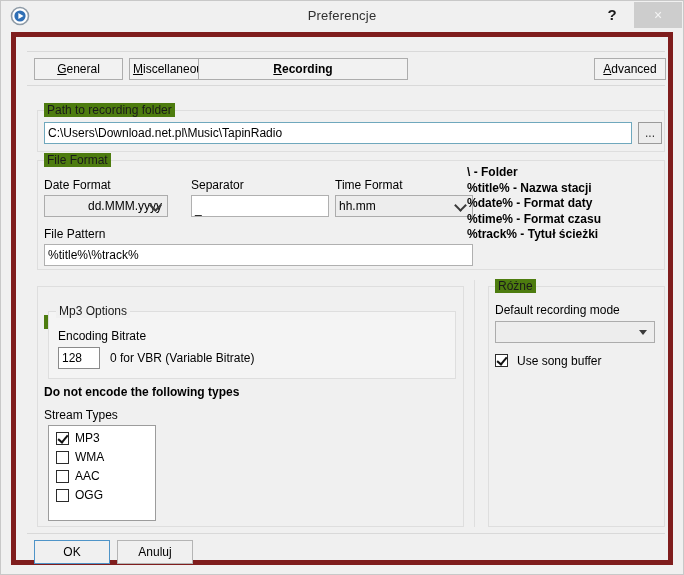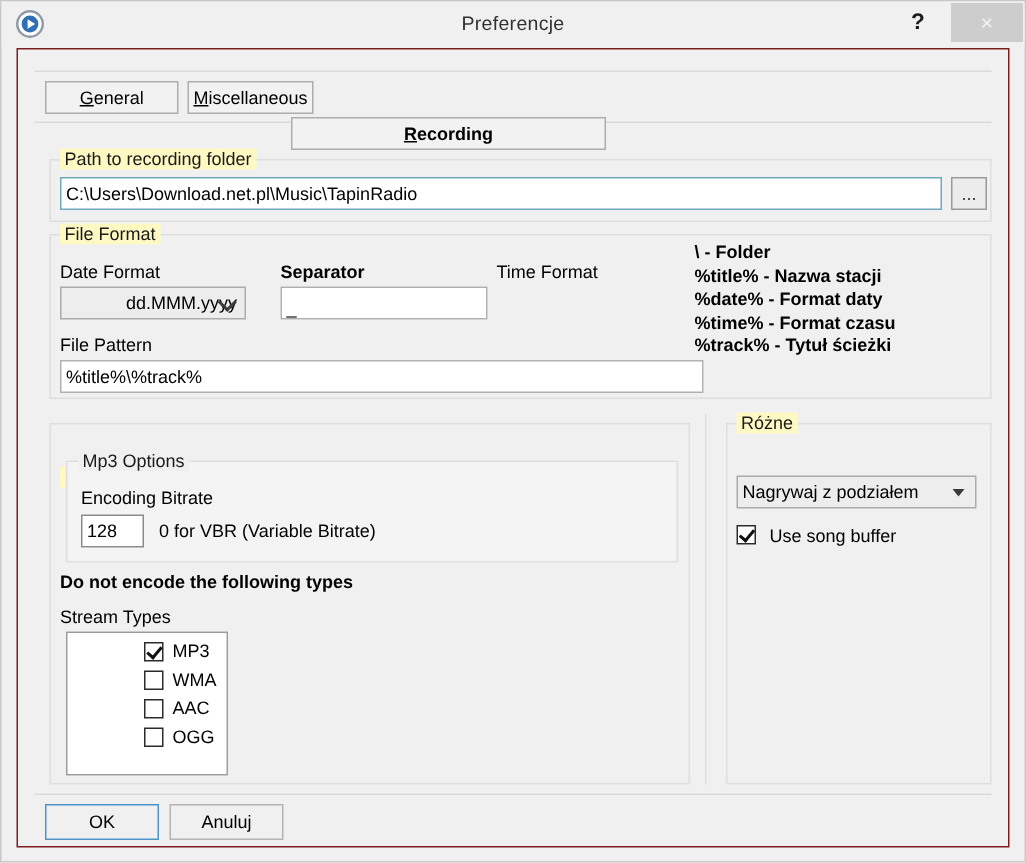--- a/index.html
+++ b/index.html
@@ -69,21 +69,21 @@
     color: #f4f4f4;
     cursor: default;
   }
 
   
   #client {
     position: absolute;
     left: 10px; top: 31px;
     width: 662px; height: 533px;
     background: #f0f0f0;
-    border: 1px solid #7f1d1d;
+    border: 5px solid #7f1d1d;
     box-sizing: border-box;
   }
 
   
   .hrule {
     position: absolute;
     height: 1px;
     background: #d9d9d9;
   }
 
@@ -113,21 +113,21 @@
     box-sizing: border-box;
   }
   .group-inner {
     position: absolute;
     border: 1px solid #dedede;
     background: #f4f4f4;
     box-sizing: border-box;
   }
   .group-title {
     position: absolute;
-    background: #fef9c3;
+    background: #4d7c0f;
     padding: 0 3px;
     font-size: 12px;
     color: #1a1a1a;
     white-space: nowrap;
   }
 
   
   .label {
     position: absolute;
     font-size: 12px;
@@ -215,21 +215,20 @@
     box-sizing: border-box;
   }
   .listitem {
     position: relative;
     height: 19px;
     line-height: 19px;
     padding-left: 26px;
     font-size: 12px;
     color: #000;
     cursor: default;
-    margin-left: 44px;
   }
   .cbox {
     position: absolute;
     left: 7px; top: 3px;
     width: 13px; height: 13px;
     background: #fff;
     border: 1px solid #2b2b2b;
     box-sizing: border-box;
   }
   .cbox.checked::after {
@@ -300,45 +299,52 @@
     <div class="hrule" style="left:11px; top:48px; width:638px;"></div>
 
     <div class="tabbtn" style="left:18px; top:21px; width:89px;">
       <u>G</u><span>eneral</span>
     </div>
 
     <div class="tabbtn" style="left:113px; top:21px; width:84px;">
       <u>M</u><span>iscellaneous</span>
     </div>
 
-    <div class="tabbtn active" style="left:182px; top:21px; width:210px;margin-top:24px;">
+    <div class="tabbtn active" style="left:182px; top:21px; width:210px;">
       <u>R</u><span>ecording</span>
     </div>
 
+    <div class="tabbtn" style="left:578px; top:21px; width:72px;">
+      <u>A</u><span>dvanced</span>
+    </div>
 
     <div class="group" style="left:21px; top:73px; width:628px; height:42px;"></div>
     <div class="group-title" style="left:28px; top:66px;">Path to recording folder</div>
 
     <div class="textbox focused" style="left:28px; top:85px; width:588px; height:22px;">C:\Users\Download.net.pl\Music\TapinRadio</div>
 
     <div class="smallbtn" style="left:622px; top:85px; width:24px; height:22px;">...</div>
 
     <div class="group" style="left:21px; top:123px; width:628px; height:110px;"></div>
     <div class="group-title" style="left:28px; top:116px;">File Format</div>
 
     <div class="label" style="left:28px; top:141px;text-align:center;">Date Format</div>
     <div class="combo chev" style="left:28px; top:158px; width:124px; height:22px;padding-left:43px;">
       <span>dd.MMM.yyyy</span>
       <span class="arrow"></span>
     </div>
 
-    <div class="label" style="left:175px; top:141px;font-weight:bold;">Separator</div>
+    <div class="label" style="left:175px; top:141px;">Separator</div>
     <div class="textbox" style="left:175px; top:158px; width:138px; height:22px; border-color:#b0b0b0; line-height:26px;">_</div>
 
     <div class="label" style="left:319px; top:141px;">Time Format</div>
+    <div class="combo chev" style="left:319px; top:158px; width:138px; height:22px;">
+      <span>hh.mm</span>
+      <span class="arrow"></span>
+    </div>
 
     <div class="label" style="left:28px; top:190px;">File Pattern</div>
     <div class="textbox" style="left:28px; top:207px; width:429px; height:22px; border-color:#b0b0b0;">%title%\%track%</div>
 
     <div id="legend" style="left:451px; top:128px;">
       <div>\ - Folder</div>
       <div>%title% - Nazwa stacji</div>
       <div>%date% - Format daty</div>
       <div>%time% - Format czasu</div>
       <div>%track% - Tytuł ścieżki</div>
@@ -375,22 +381,22 @@
       </div>
       <div class="listitem">
         <span class="cbox"></span>
         <span>OGG</span>
       </div>
     </div>
 
     <div class="group" style="left:472px; top:249px; width:177px; height:241px;"></div>
     <div class="group-title" style="left:479px; top:242px;">Różne</div>
 
+    <div class="label" style="left:479px; top:266px;">Default recording mode</div>
     <div class="combo" style="left:479px; top:284px; width:160px; height:22px;">
-      <span>Nagrywaj z podziałem</span>
       <span class="arrow"></span>
     </div>
 
     <div class="checkrow" style="left:479px; top:316px;">
       <span class="cbox checked"></span>
       <span>Use song buffer</span>
     </div>
 
     <div class="hrule" style="left:11px; top:496px; width:638px;"></div>
 

